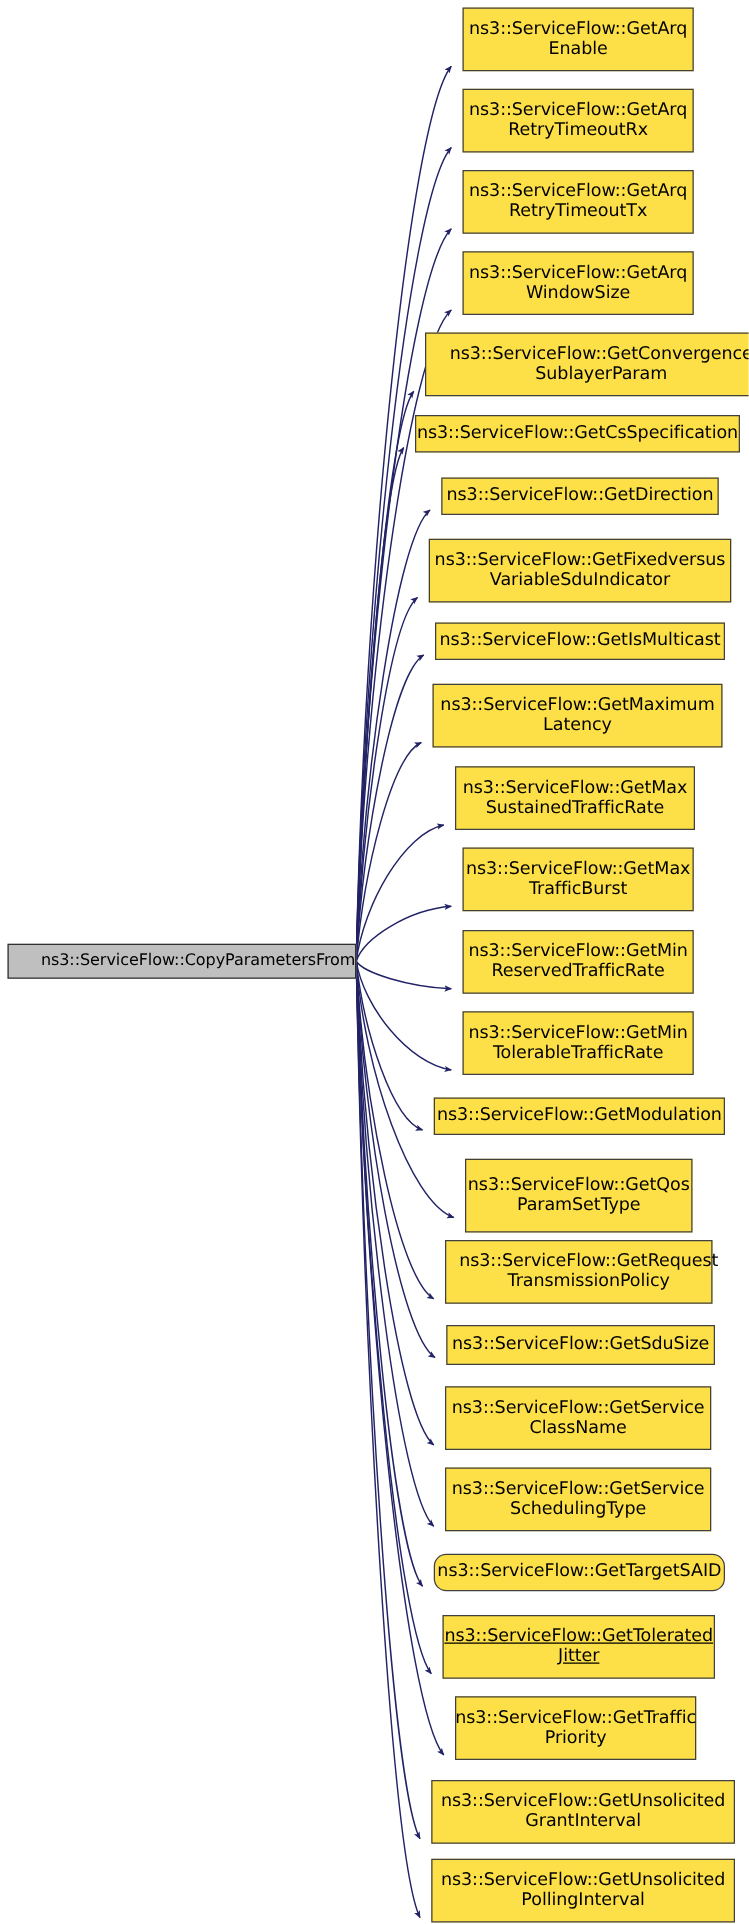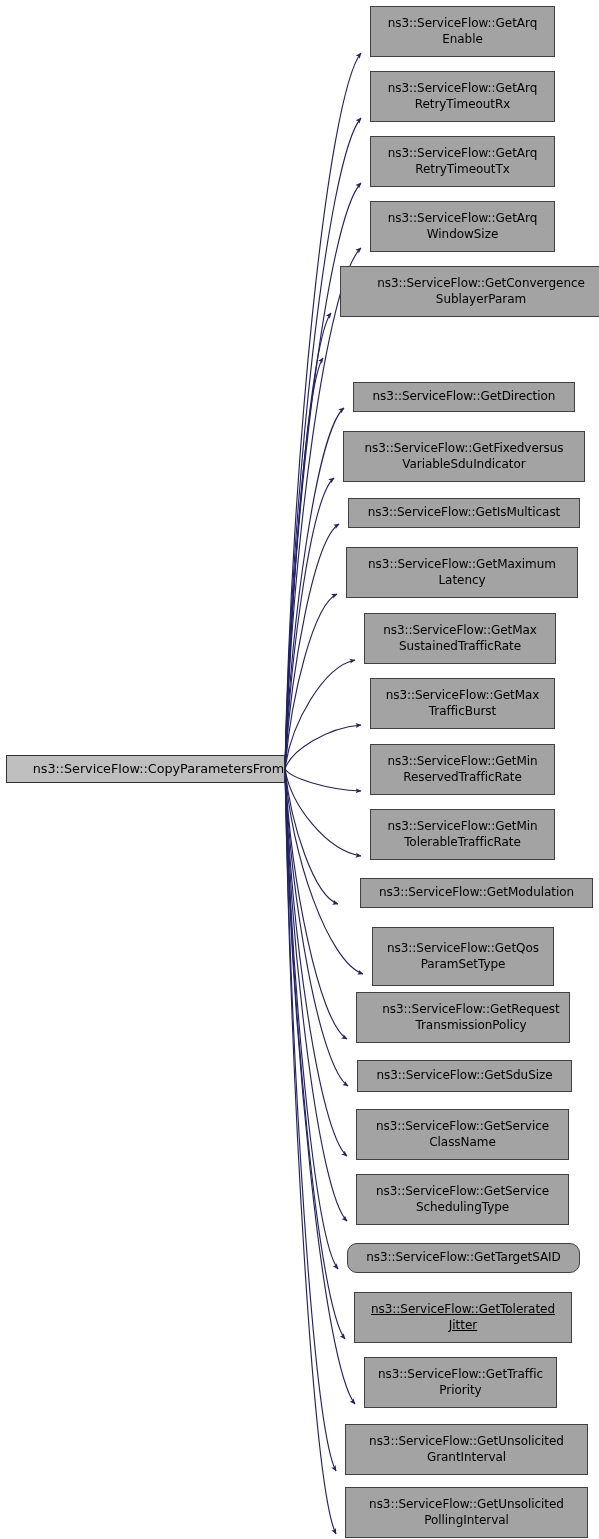--- a/index.html
+++ b/index.html
@@ -22,27 +22,27 @@
     left: 0;
     top: 0;
     width: 599px;
     height: 1539px;
     pointer-events: none;
   }
   .node {
     position: absolute;
     box-sizing: border-box;
     border: 1px solid #404040;
-    background: #a3a3a3;
+    background: #fde047;
     color: #000000;
     display: flex;
     align-items: center;
     justify-content: center;
     text-align: center;
-    font-size: 12px;
+    font-size: 14px;
     line-height: 15.5px;
     letter-spacing: -0.05px;
     white-space: pre-line;
     padding: 0 3px;
   }
   .node.source {
     background: #bfbfbf;
     border: 1px solid #303030;
     font-size: 12.8px;
     padding-left: 29px;
@@ -88,35 +88,36 @@
     <div class="node" style="left: 370px; top: 6px; width: 185px; height: 51px;">ns3::ServiceFlow::GetArq
 Enable</div>
     <div class="node" style="left: 370px; top: 71px; width: 185px; height: 51px;">ns3::ServiceFlow::GetArq
 RetryTimeoutRx</div>
     <div class="node" style="left: 370px; top: 136px; width: 185px; height: 51px;">ns3::ServiceFlow::GetArq
 RetryTimeoutTx</div>
     <div class="node" style="left: 370px; top: 201px; width: 185px; height: 51px;">ns3::ServiceFlow::GetArq
 WindowSize</div>
     <div class="node" style="left: 340px; top: 266px; width: 282px; height: 51px;">ns3::ServiceFlow::GetConvergence
 SublayerParam</div>
+    <div class="node" style="left: 332px; top: 332px; width: 260px; height: 30px;">ns3::ServiceFlow::GetCsSpecification</div>
     <div class="node" style="left: 353px; top: 382px; width: 222px; height: 30px;">ns3::ServiceFlow::GetDirection</div>
     <div class="node" style="left: 343px; top: 431px; width: 242px; height: 51px;">ns3::ServiceFlow::GetFixedversus
 VariableSduIndicator</div>
     <div class="node" style="left: 348px; top: 498px; width: 232px; height: 30px;">ns3::ServiceFlow::GetIsMulticast</div>
     <div class="node" style="left: 346px; top: 547px; width: 232px; height: 51px;">ns3::ServiceFlow::GetMaximum
 Latency</div>
     <div class="node" style="left: 364px; top: 613px; width: 192px; height: 51px;">ns3::ServiceFlow::GetMax
 SustainedTrafficRate</div>
     <div class="node" style="left: 370px; top: 678px; width: 185px; height: 51px;">ns3::ServiceFlow::GetMax
 TrafficBurst</div>
     <div class="node" style="left: 370px; top: 744px; width: 185px; height: 51px;">ns3::ServiceFlow::GetMin
 ReservedTrafficRate</div>
     <div class="node" style="left: 370px; top: 809px; width: 185px; height: 51px;">ns3::ServiceFlow::GetMin
 TolerableTrafficRate</div>
-    <div class="node" style="left: 360px; top: 878px; width: 233px; height: 30px;">ns3::ServiceFlow::GetModulation</div>
+    <div class="node" style="left: 347px; top: 878px; width: 233px; height: 30px;">ns3::ServiceFlow::GetModulation</div>
     <div class="node" style="left: 372px; top: 927px; width: 182px; height: 59px;">ns3::ServiceFlow::GetQos
 ParamSetType</div>
     <div class="node" style="left: 356px; top: 992px; width: 214px; height: 51px; padding-left: 19px;">ns3::ServiceFlow::GetRequest
 TransmissionPolicy</div>
     <div class="node" style="left: 357px; top: 1060px; width: 215px; height: 32px;">ns3::ServiceFlow::GetSduSize</div>
     <div class="node" style="left: 356px; top: 1109px; width: 213px; height: 51px;">ns3::ServiceFlow::GetService
 ClassName</div>
     <div class="node" style="left: 356px; top: 1174px; width: 213px; height: 51px;">ns3::ServiceFlow::GetService
 SchedulingType</div>
     <div class="node" style="left: 347px; top: 1243px; width: 233px; height: 30px; border-radius: 10px;">ns3::ServiceFlow::GetTargetSAID</div>

